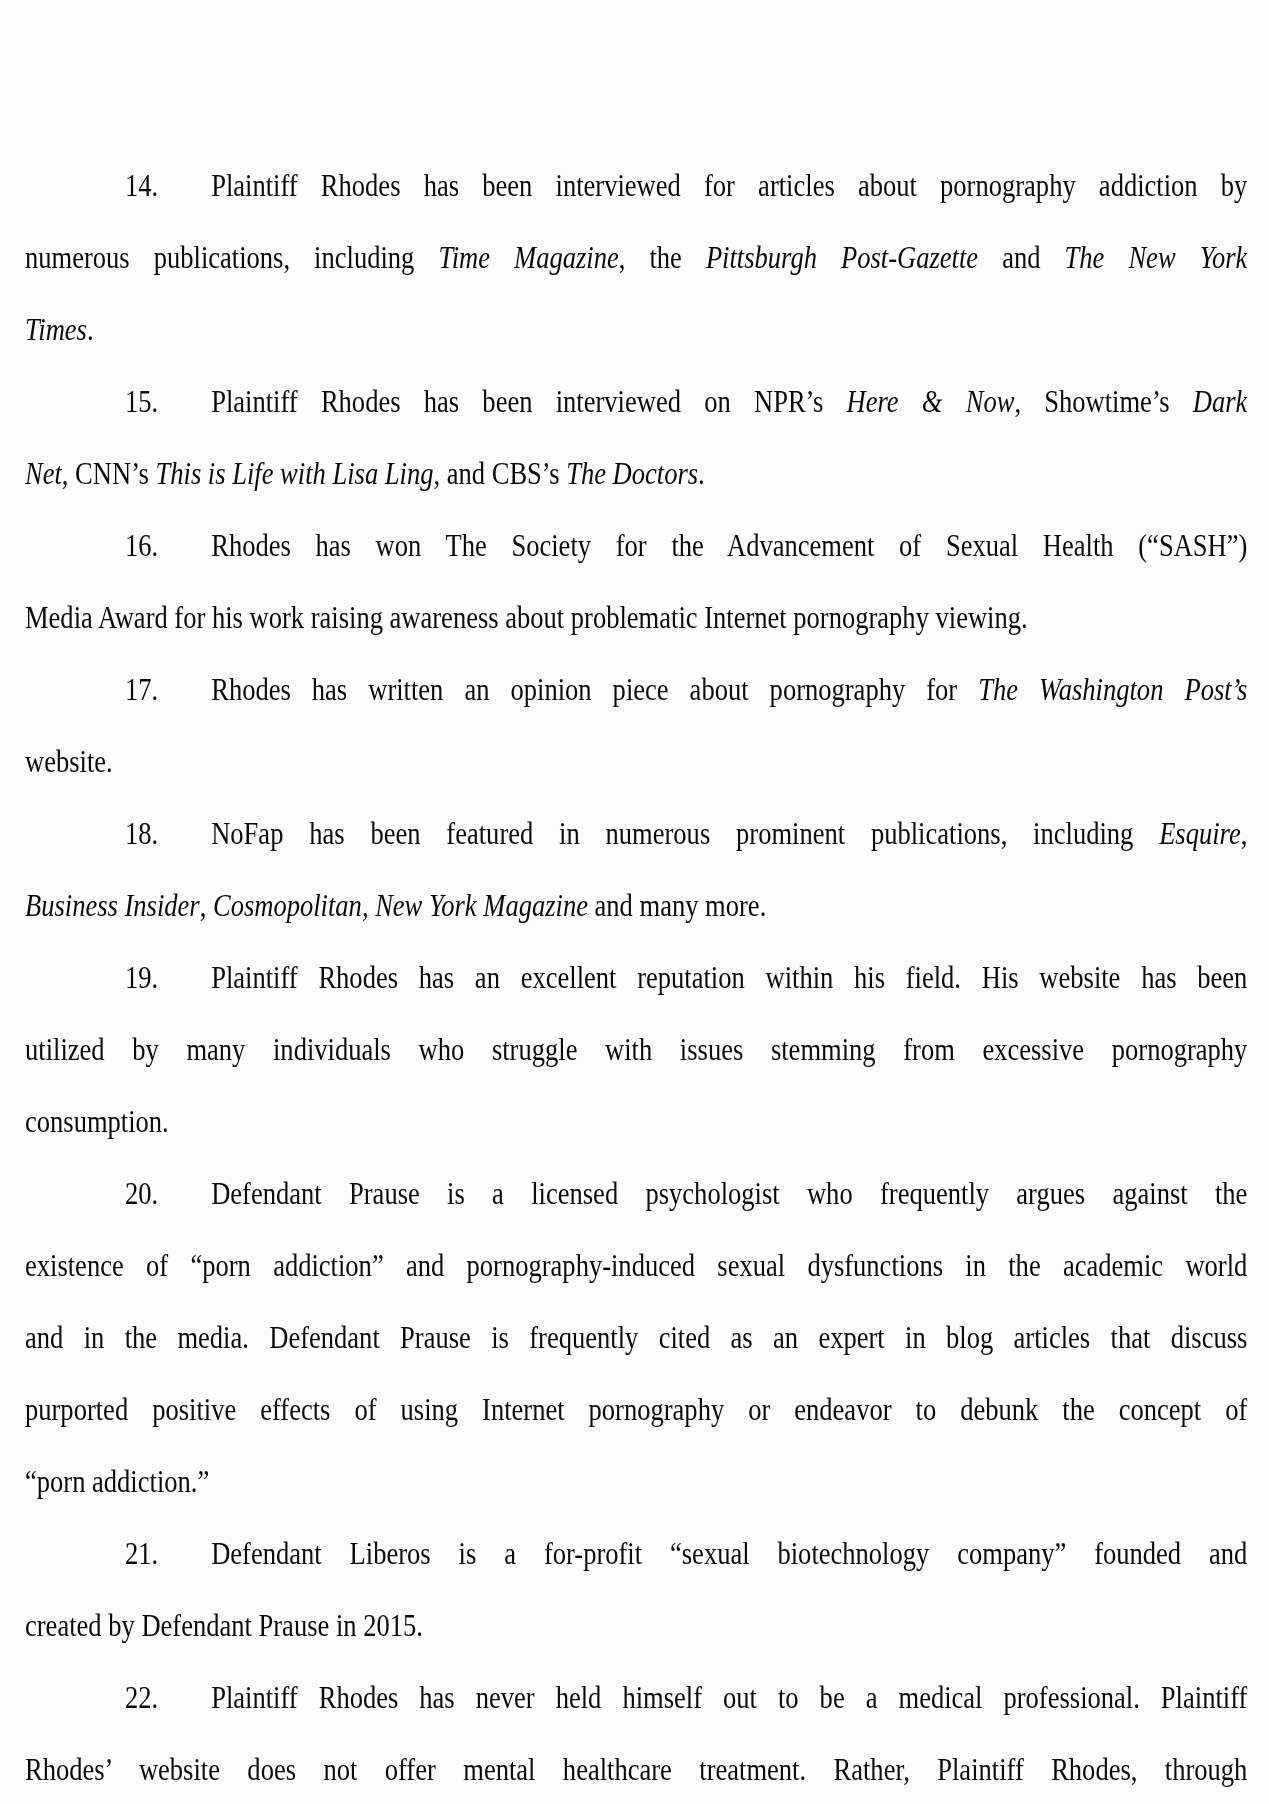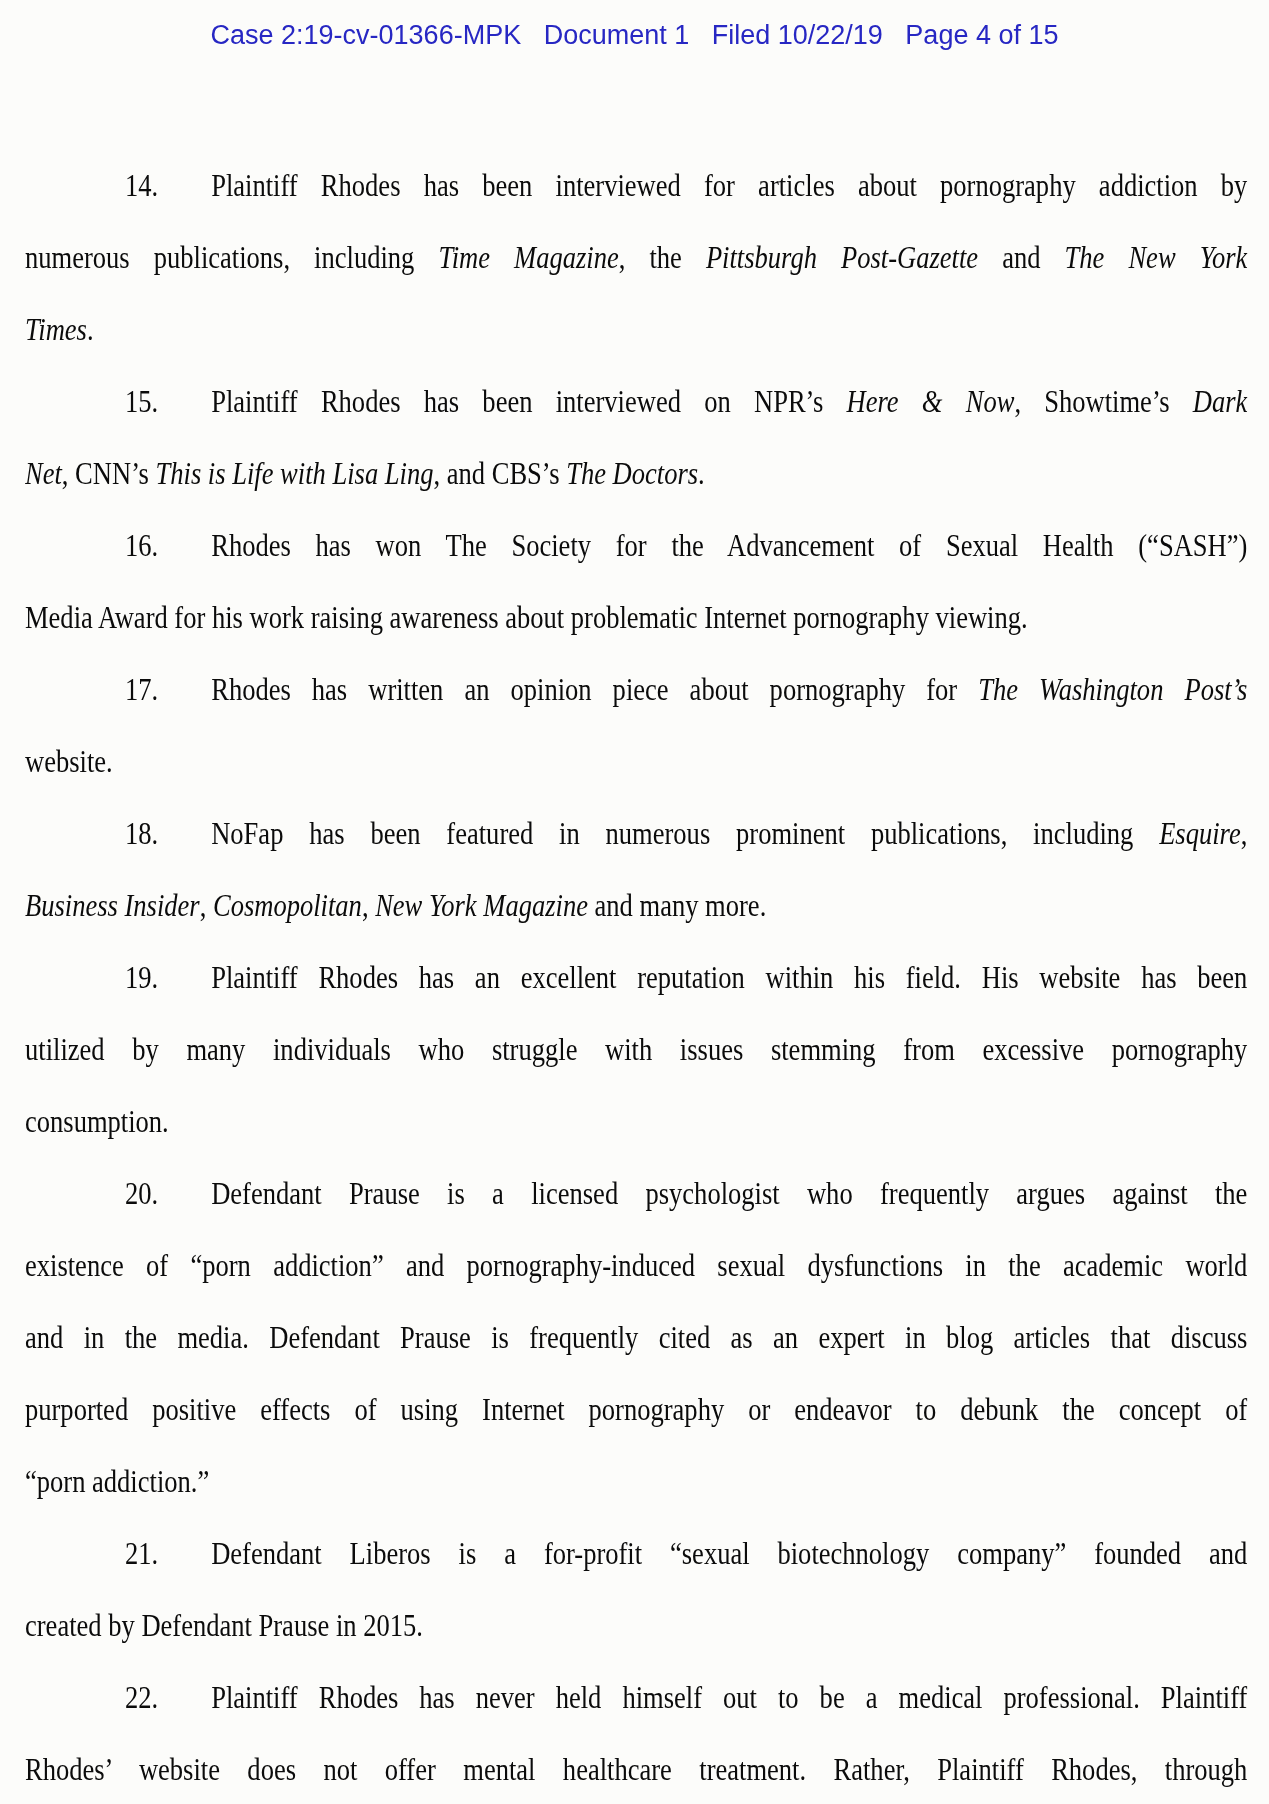--- a/index.html
+++ b/index.html
@@ -43,21 +43,20 @@
     width: 214px;           
     padding-left: 115px;    
     box-sizing: border-box;
   }
   .it { font-style: italic; }
 </style>
 </head>
 <body>
 
 <div class="page" style="background: rgb(252, 252, 250);">
-  <div class="stamp" style="color: rgb(39, 39, 195);">Case 2:19-cv-01366-MPK   Document 1   Filed 10/22/19   Page 4 of 15</div>
   <div class="doc-body" id="doc-body" style="color: rgb(11, 11, 11);">
       <div>
         <div class="line"><span class="pnum">14.</span><span>Plaintiff Rhodes has been interviewed for articles about pornography addiction by</span></div>
         <div class="line"><span>numerous publications, including </span><span class="it">Time Magazine</span><span>, the </span><span class="it">Pittsburgh Post-Gazette</span><span> and </span><span class="it">The New York</span></div>
         <div class="line last"><span class="it">Times</span><span>.</span></div>
       </div>
       <div>
         <div class="line"><span class="pnum">15.</span><span>Plaintiff Rhodes has been interviewed on NPR’s </span><span class="it">Here &amp; Now</span><span>, Showtime’s </span><span class="it">Dark</span></div>
         <div class="line last"><span class="it">Net</span><span>, CNN’s </span><span class="it">This is Life with Lisa Ling</span><span>, and CBS’s </span><span class="it">The Doctors</span><span>.</span></div>
       </div>

